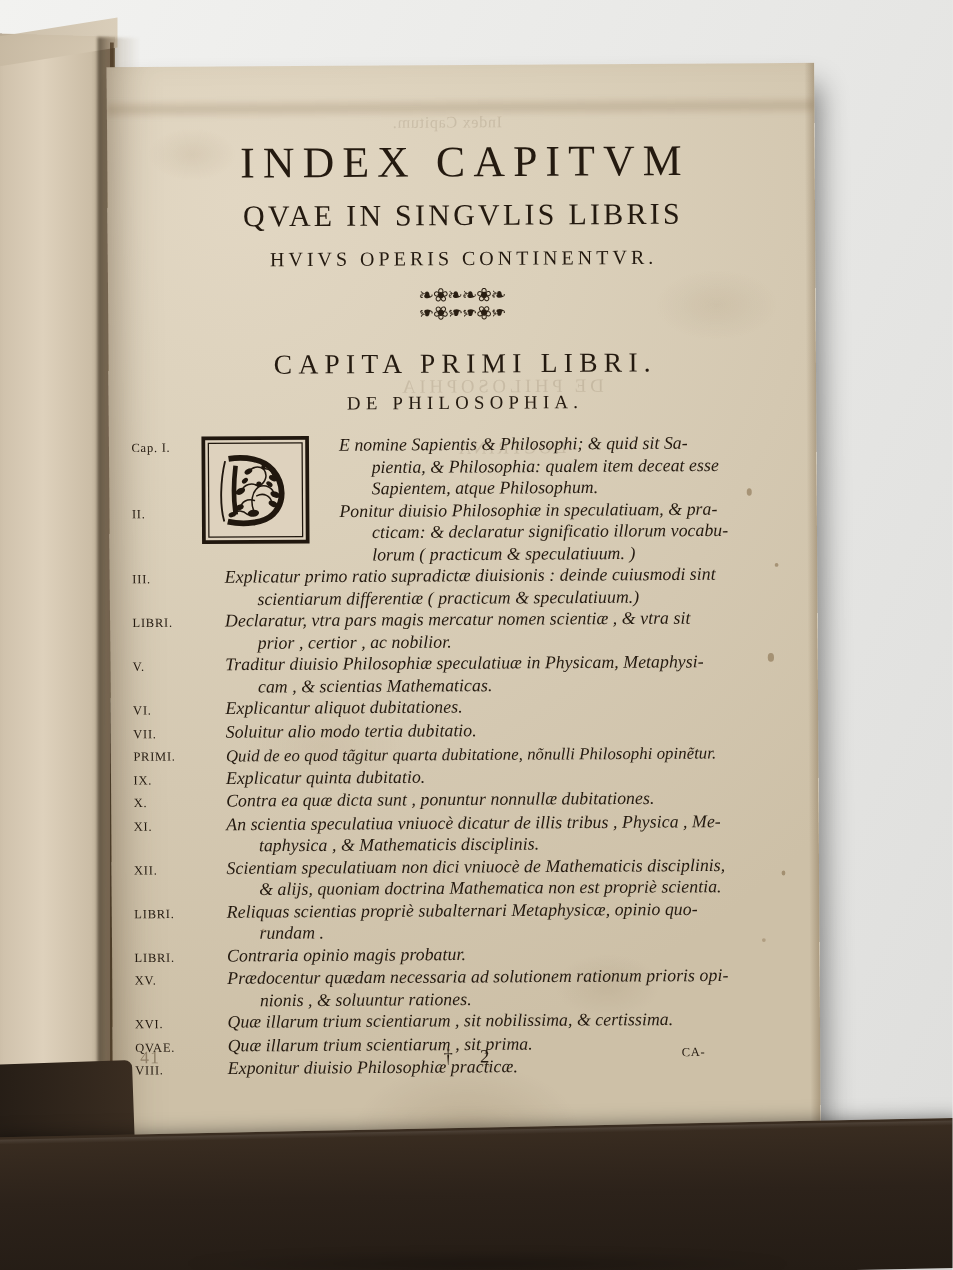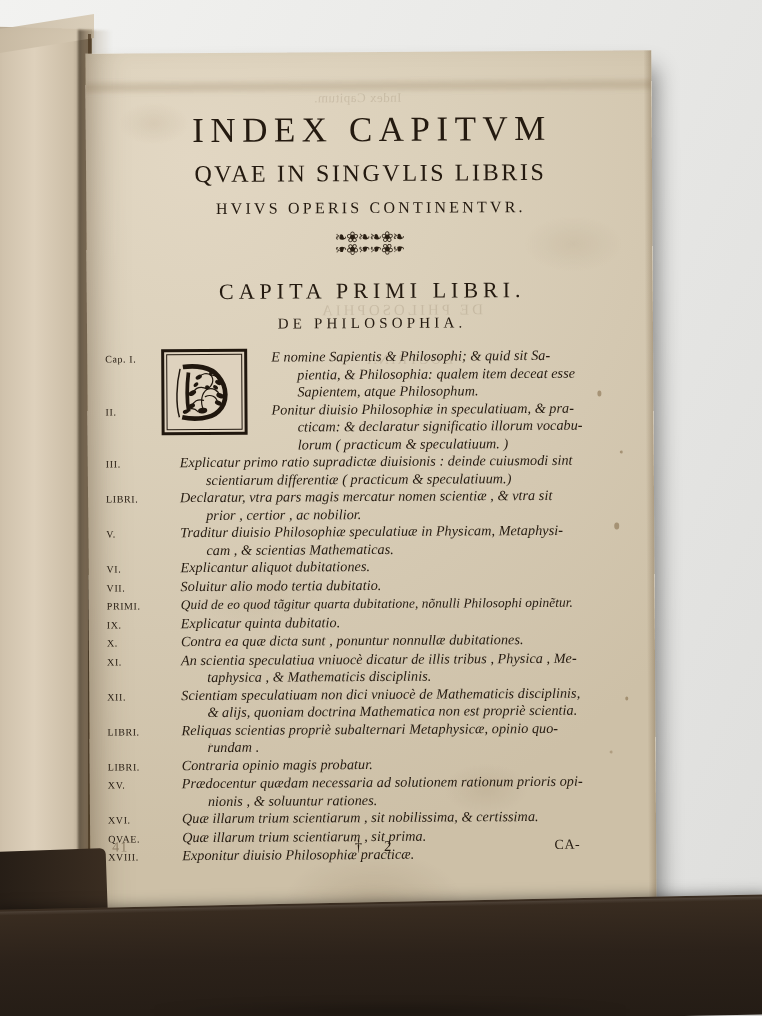--- a/index.html
+++ b/index.html
@@ -155,21 +155,21 @@
   }
   .initial .frame{
     position:absolute;inset:2px;border:1.5px solid #20170e;
   }
   .initial svg{position:absolute;inset:0;width:100%;height:100%;}
 
   
   .foot{position:absolute;left:0;right:0;top:786px;height:24px;}
   .sigleft{position:absolute;left:22px;top:0;font-size:14px;color:#6a5740;opacity:.6;letter-spacing:1px;}
   .sig{position:absolute;left:0;right:0;top:0;text-align:center;font-size:15px;letter-spacing:9px;padding-left:9px;}
-  .catch{position:absolute;right:76px;top:0;font-size:14px;letter-spacing:.5px;}
+  .catch{position:absolute;right:92px;top:0;font-size:10px;letter-spacing:.5px;}
 
   
   .spot{position:absolute;border-radius:50%;background:#7a5f3c;opacity:.5;}
 
   
   .cover{
     position:absolute;left:-10px;bottom:-6px;width:790px;height:120px;
     background:linear-gradient(180deg,#3a2d21 0%,#2c221a 45%,#241c15 100%);
     transform:rotate(-1.15deg);
     border-radius:10px 14px 8px 8px;
@@ -389,21 +389,21 @@
         </div>
 
         <div class="row">
           <div class="num">QVAE.</div>
           <div class="txt">
             <span class="ln">Quæ illarum trium scientiarum , sit prima.</span>
           </div>
         </div>
 
         <div class="row">
-          <div class="num">XVIII.</div>
+          <div class="num">VIII.</div>
           <div class="txt">
             <span class="ln">Exponitur diuisio Philosophiæ practicæ.</span>
           </div>
         </div>
 
       </div>
 
       <div class="foot">
         <div class="sigleft">41</div>
         <div class="sig">† 2</div>

